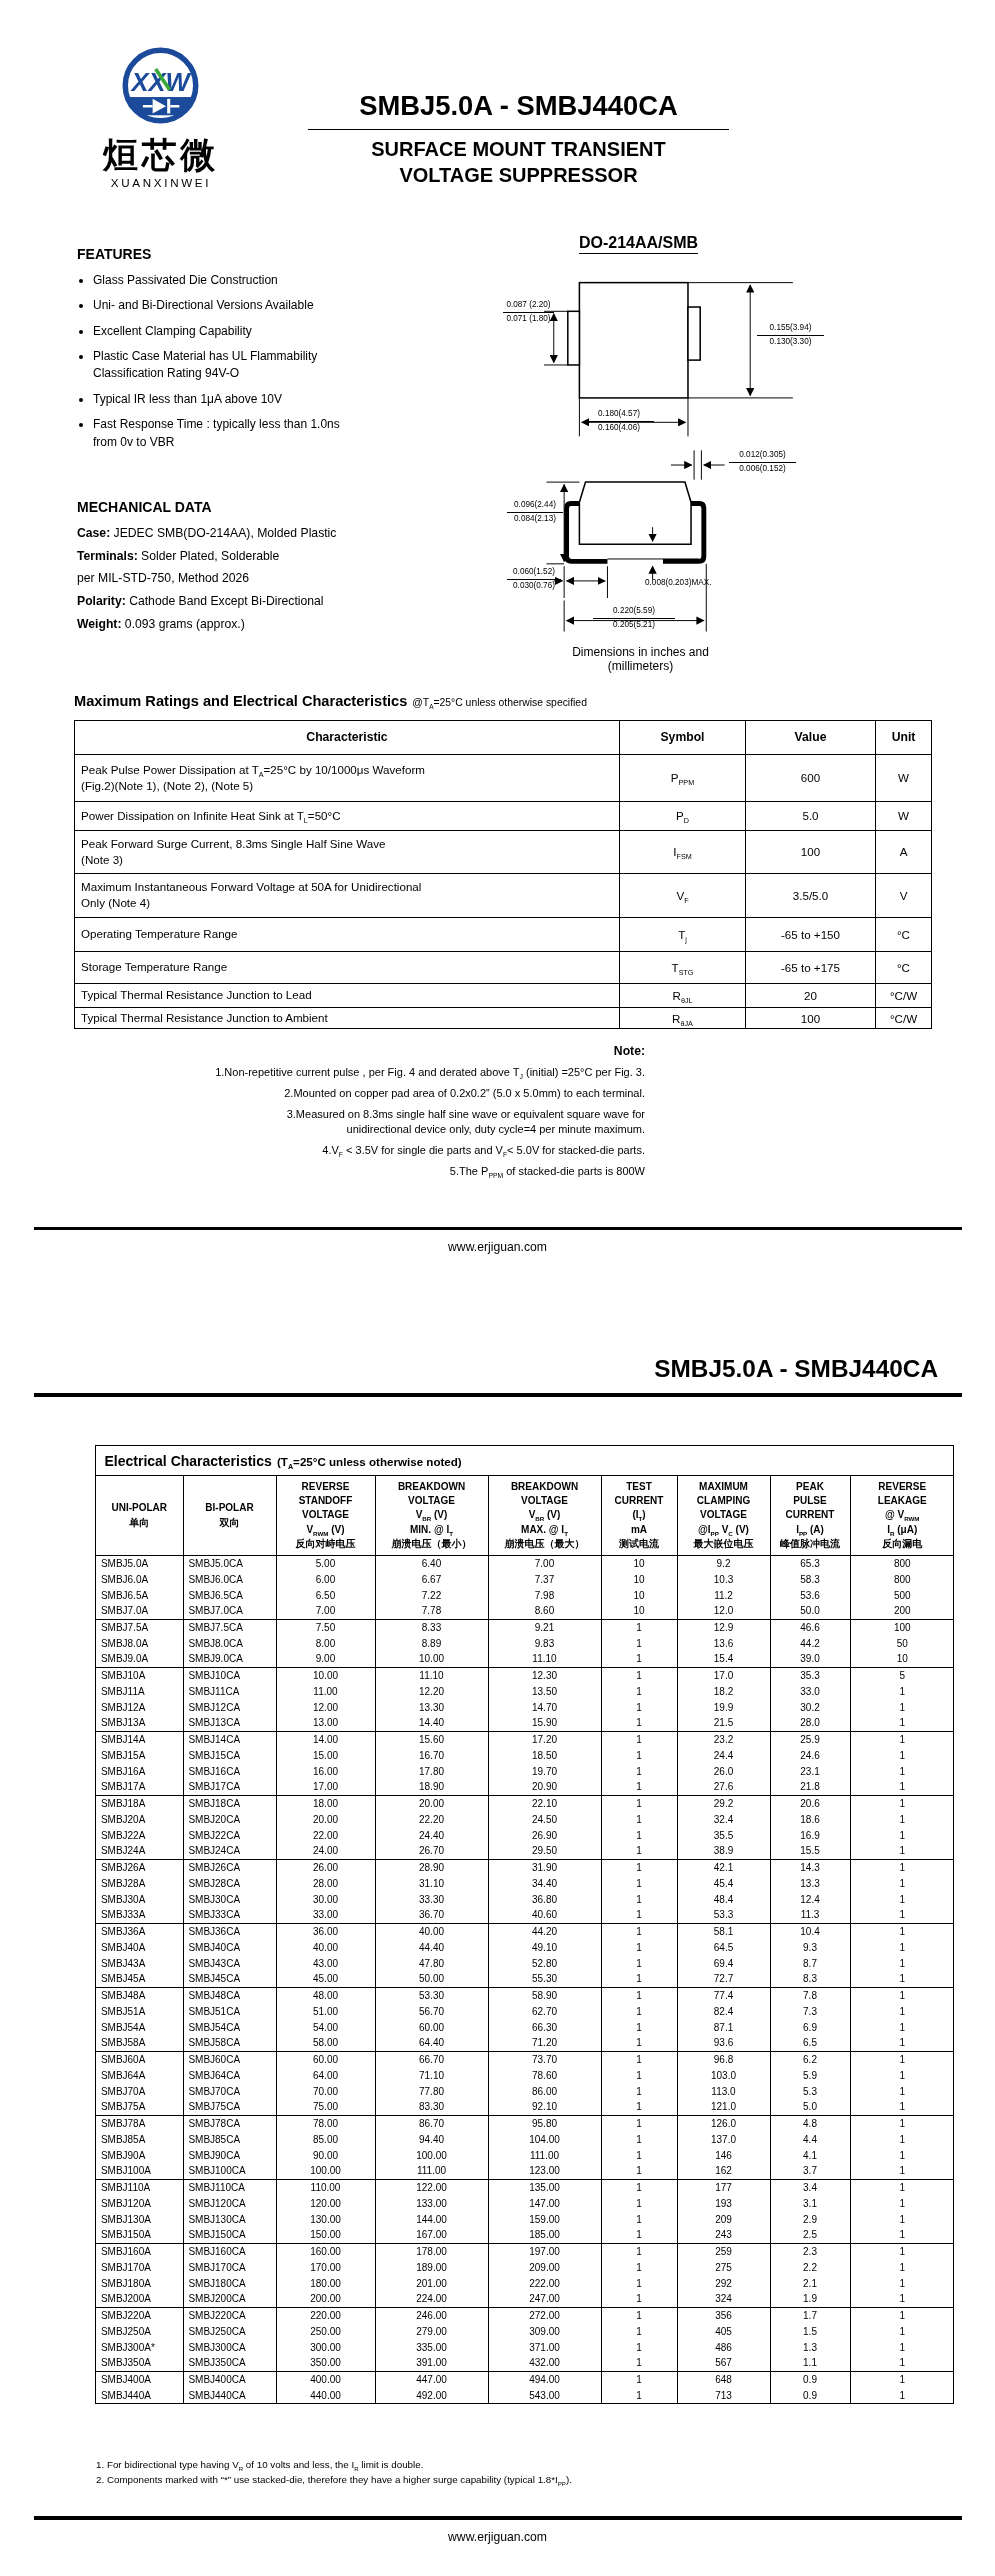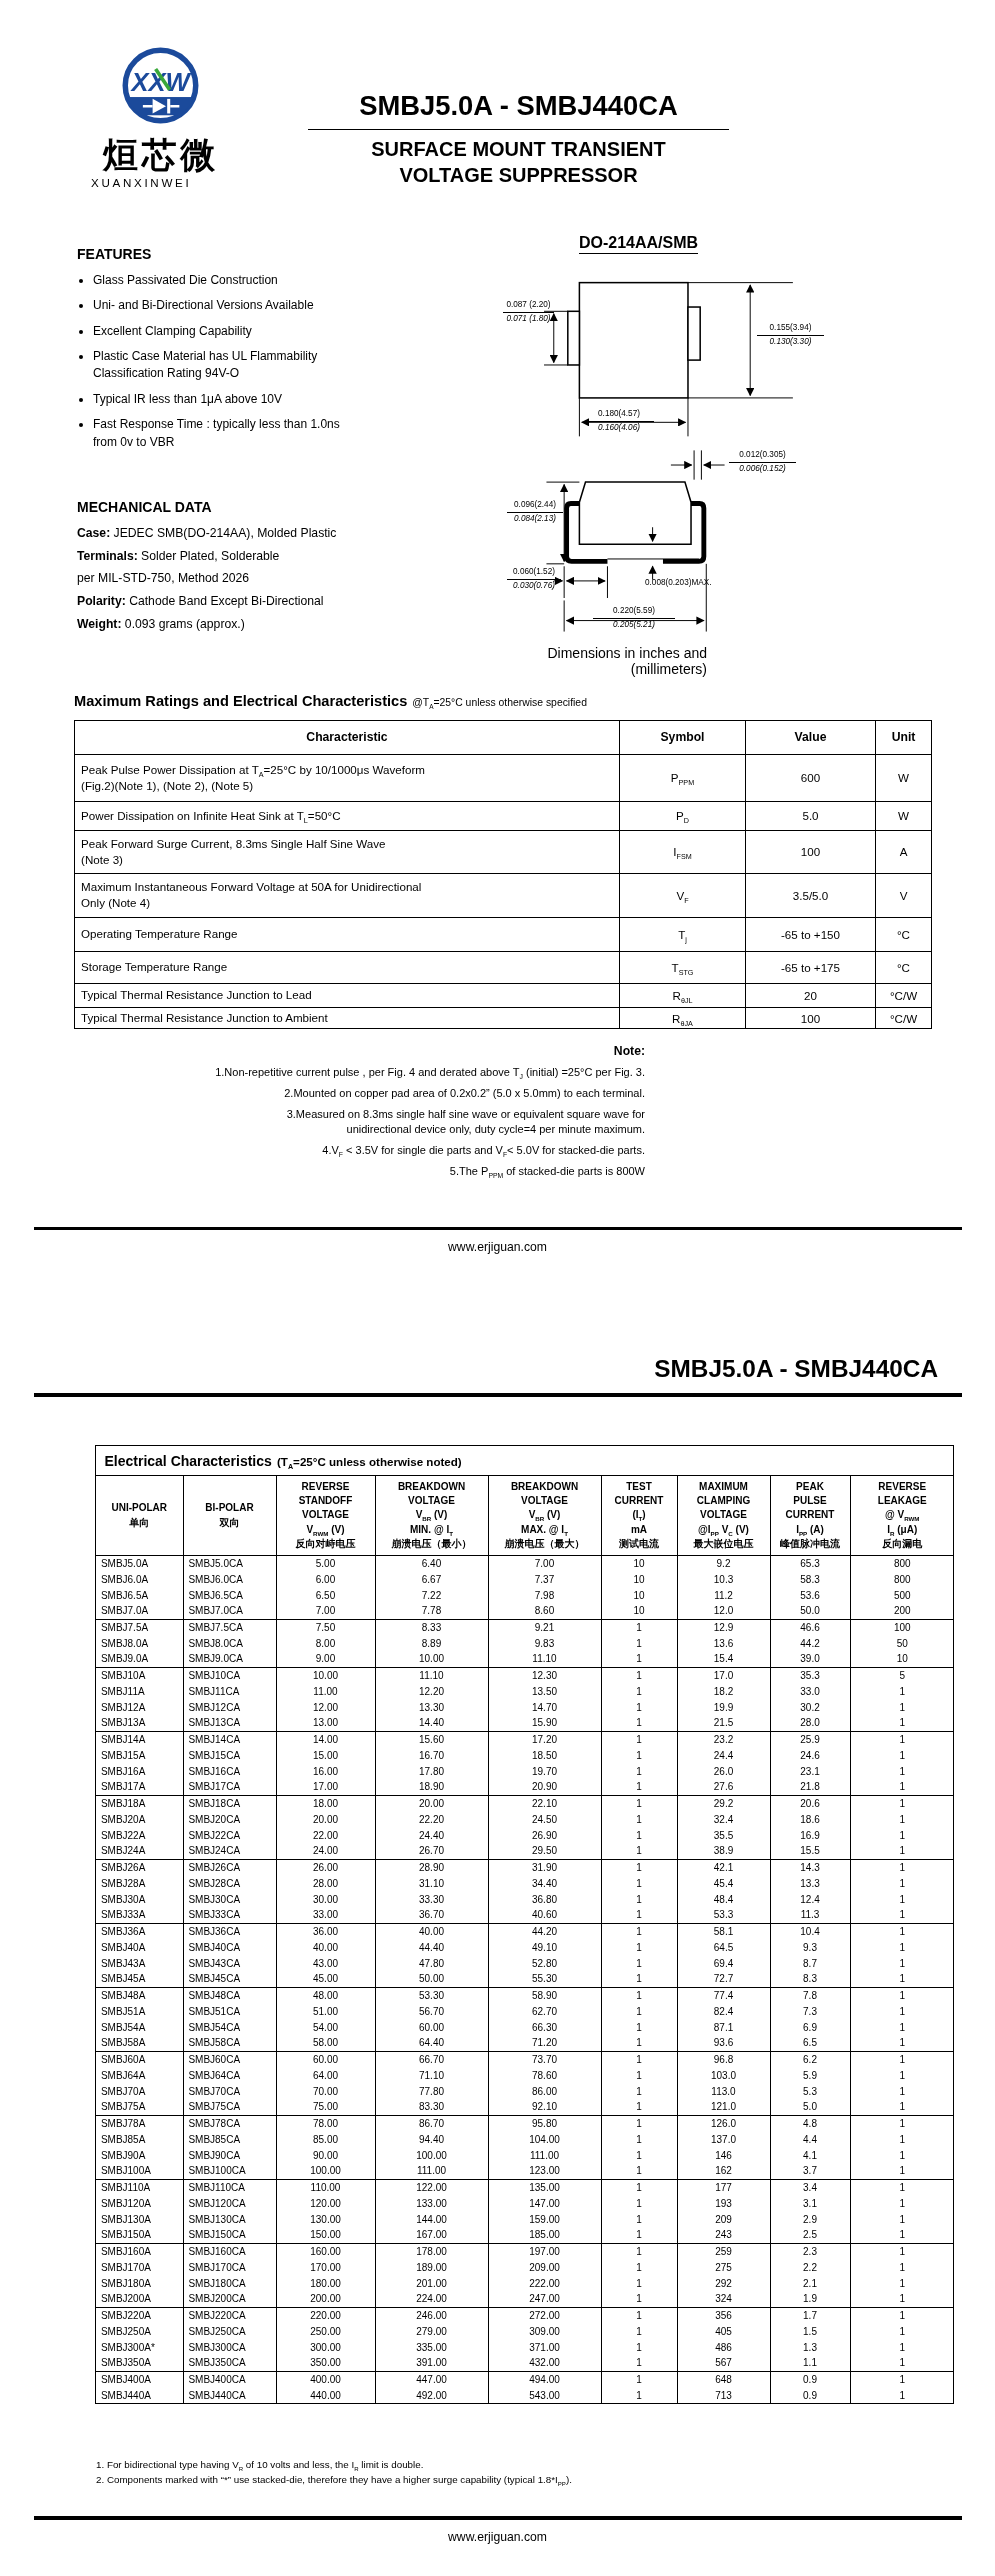--- a/index.html
+++ b/index.html
@@ -8,21 +8,21 @@
     width:995px;height:2576px;
     background:#ffffff;color:#000;
     font-family:"Liberation Sans","DejaVu Sans",sans-serif;
   }
   .abs{position:absolute;}
   sub{font-size:62%;line-height:0;}
   b{font-weight:bold;}
 
   
   #logo-cn{left:91px;top:132px;width:140px;text-align:center;font-size:35px;font-weight:bold;letter-spacing:3.7px;}
-  #logo-en{left:91px;top:176px;width:140px;font-size:11.6px;letter-spacing:2.7px;}
+  #logo-en{left:91px;top:176px;width:140px;text-align:center;font-size:11.6px;letter-spacing:2.7px;}
 
   
   #title-block{left:308px;top:89px;width:421px;text-align:center;}
   #doc-title{font-size:27.4px;font-weight:bold;line-height:33px;margin:0;}
   #title-rule{border:none;border-top:1.8px solid #000;margin:7.3px 0 6.1px 0;}
   .subtitle{font-size:20px;font-weight:bold;line-height:26px;}
 
   
   #features{left:77px;top:246px;width:366px;}
   #features h2{font-size:14px;font-weight:bold;margin:0;}
@@ -32,23 +32,23 @@
   
   #mech{left:77px;top:499px;width:366px;}
   #mech h2{font-size:14px;font-weight:bold;margin:0 0 7.3px 0;}
   .mech-line{font-size:12.2px;line-height:22.6px;}
 
   
   #pkg-heading{left:567px;top:234px;width:143px;text-align:center;font-size:16px;font-weight:bold;}
   #pkg-heading span{border-bottom:1.5px solid #000;padding-bottom:2.4px;}
   .frac{text-align:center;font-size:8.2px;white-space:nowrap;line-height:1.3;}
   .frac .ftop{display:block;border-bottom:1.2px solid #000;padding:0 1.2px 1.2px;}
-  .frac .fbot{display:block;padding-top:1.2px;font-style:italic;}
+  .frac .fbot{display:block;padding-top:1.2px;}
   .dim-single{font-size:8.2px;white-space:nowrap;}
-  #pkg-caption{left:524px;top:645px;width:183px;text-align:right;font-size:14px;}
+  #pkg-caption{left:549px;top:645px;width:183px;text-align:center;font-size:12px;}
   .oline{fill:#fff;stroke:#000;stroke-width:2.5;}
   .dln{stroke:#000;stroke-width:1.6;}
   .lead{fill:none;stroke:#000;stroke-width:8;}
 
   
   #ratings-heading{left:74px;top:693px;width:866px;}
   #ratings-heading .rh-main{font-size:14.6px;font-weight:bold;text-align:right;}
   #ratings-heading .rh-note{font-size:10.4px;margin-left:4.9px;}
   #ratings-table{left:74px;top:720px;border-collapse:collapse;table-layout:fixed;width:857px;}
   #ratings-table th,#ratings-table td{border-top:1.5px solid #000;border-left:0.9px solid #000;}

